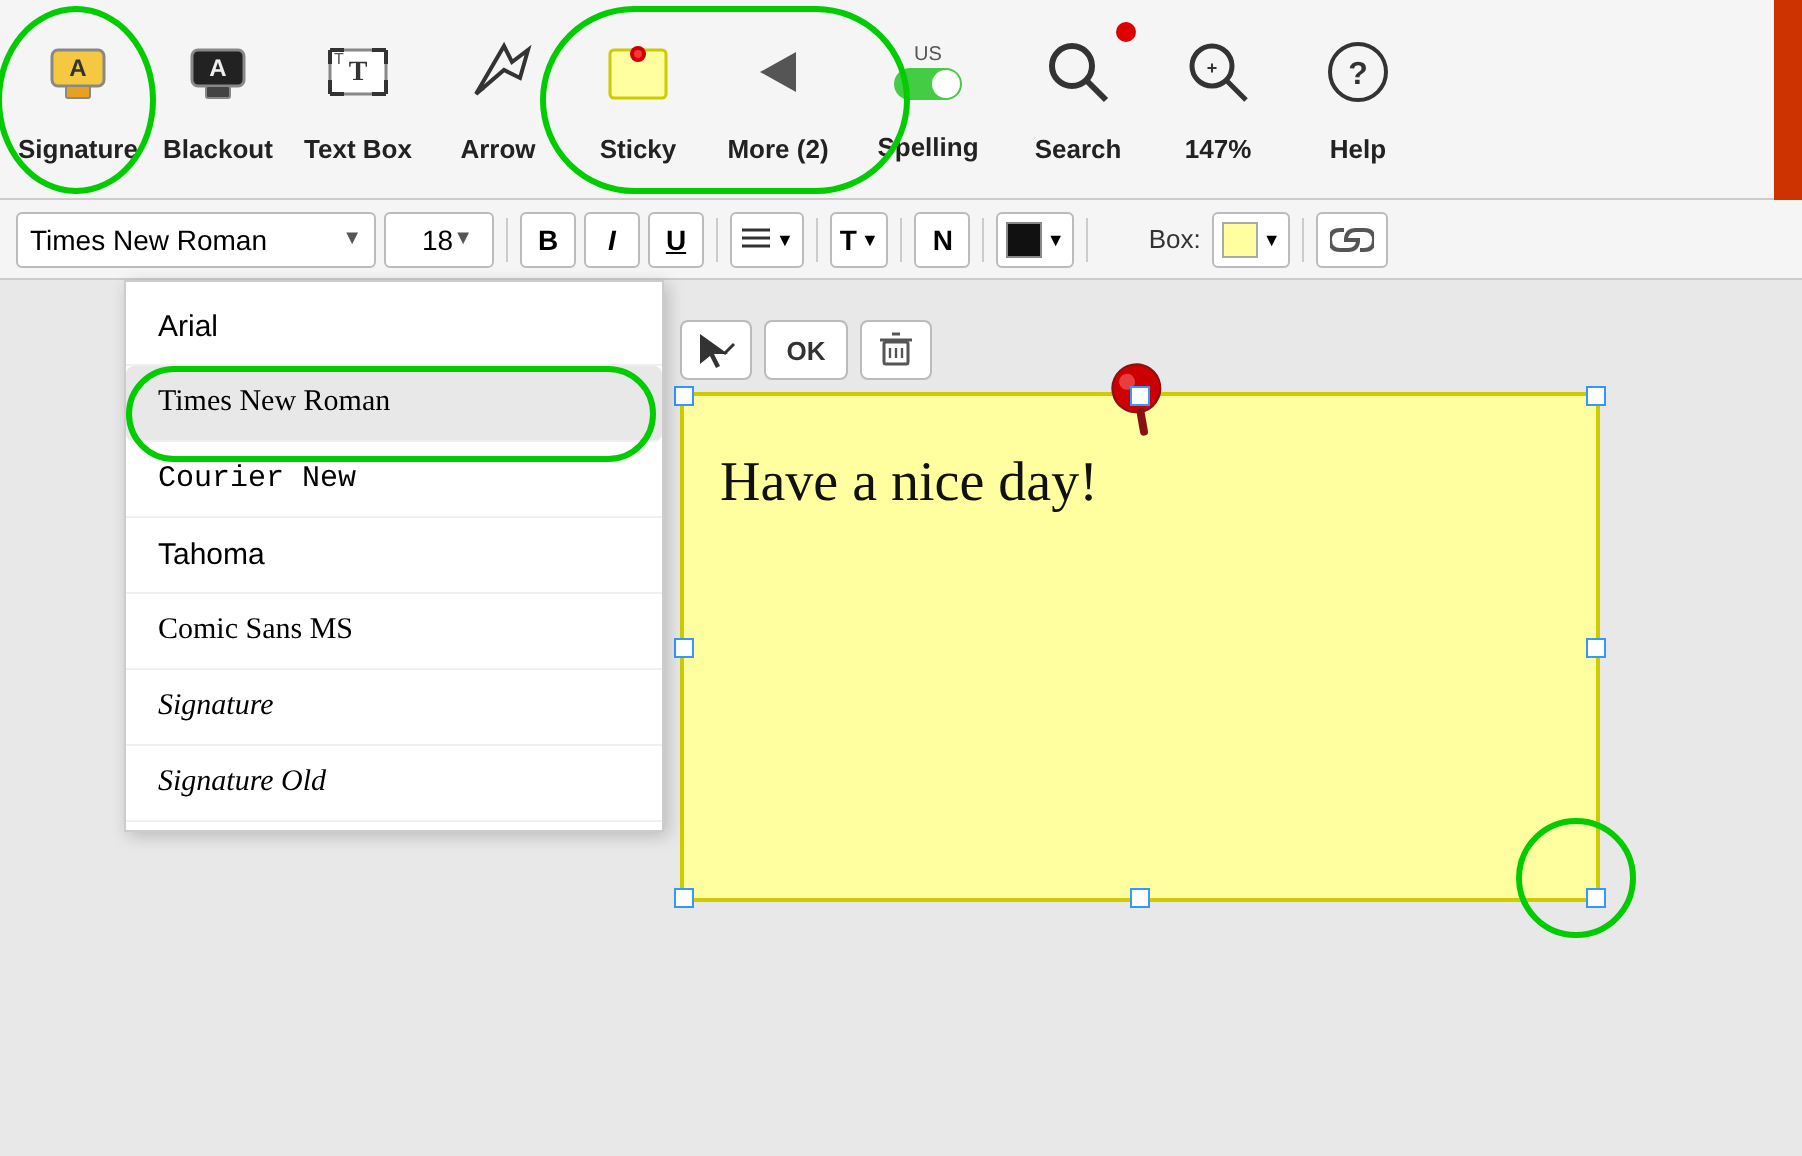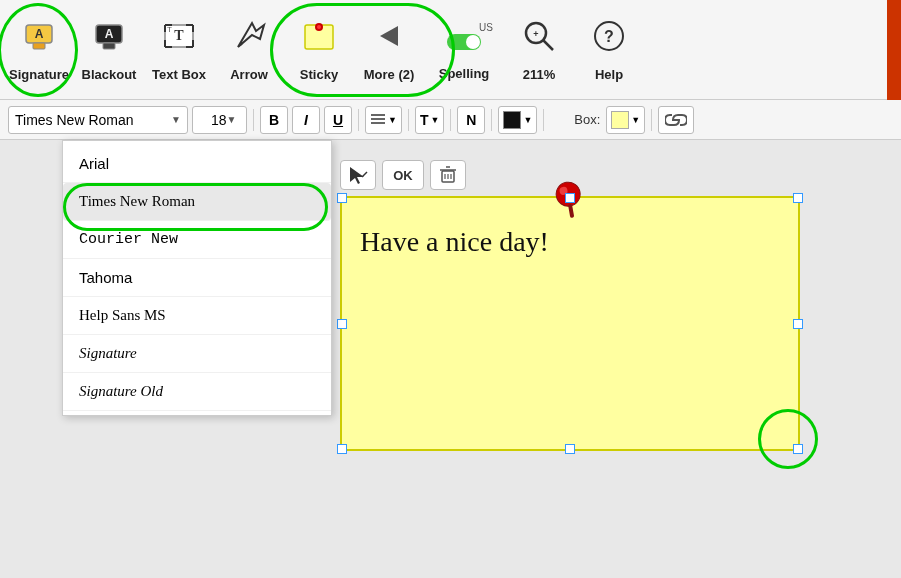--- a/index.html
+++ b/index.html
@@ -327,21 +327,20 @@
     }
 
     
     .us-text {
       font-size: 10px;
       color: #555;
       position: absolute;
       top: 4px;
       left: 50%;
       transform: translateX(-50%);
-      margin-left: 22px;
     }
 
     .spelling-toggle {
       display: flex;
       flex-direction: column;
       align-items: center;
       position: relative;
     }
     .toggle-pill {
       width: 34px;
@@ -440,30 +439,40 @@
   <div class="toolbar-item" style="width:80px;">
     <div class="toolbar-icon spelling-toggle" style="position:relative;height:44px;">
       <span class="us-text">US</span>
       <div class="toggle-pill" style="margin-top:16px;">
         <div class="toggle-knob"></div>
       </div>
     </div>
     <span class="toolbar-label">Spelling</span>
   </div>
 
+  <div class="toolbar-item" style="position:relative;">
+    <div class="toolbar-icon">
+      <svg width="38" height="38" viewBox="0 0 38 38">
+        <circle cx="16" cy="16" r="10" fill="none" stroke="#333" stroke-width="3"></circle>
+        <line x1="23" y1="23" x2="33" y2="33" stroke="#333" stroke-width="3"></line>
+      </svg>
+    </div>
+    <div class="badge-dot"></div>
+    <span class="toolbar-label">Search</span>
+  </div>
 
   <div class="toolbar-item">
     <div class="toolbar-icon">
       <svg width="38" height="38" viewBox="0 0 38 38">
         <circle cx="16" cy="16" r="10" fill="none" stroke="#333" stroke-width="2.5"></circle>
         <line x1="23" y1="23" x2="33" y2="33" stroke="#333" stroke-width="2.5"></line>
         <text x="16" y="20" text-anchor="middle" font-size="9" font-weight="bold" fill="#333">+</text>
       </svg>
     </div>
-    <span class="toolbar-label">211%</span>
+    <span class="toolbar-label">147%</span>
   </div>
 
   <div class="toolbar-item">
     <div class="toolbar-icon">
       <svg width="38" height="38" viewBox="0 0 38 38">
         <circle cx="19" cy="19" r="14" fill="none" stroke="#333" stroke-width="2"></circle>
         <text x="19" y="25" text-anchor="middle" font-size="16" font-weight="bold" fill="#333">?</text>
       </svg>
     </div>
     <span class="toolbar-label">Help</span>
@@ -531,21 +540,21 @@
         <line x1="7" y1="7" x2="15" y2="7" stroke="#555" stroke-width="2"></line>
       </svg>
   </div>
 </div>
 
 <div class="font-dropdown">
   <div class="font-option font-arial">Arial</div>
   <div class="font-option font-tnr selected">Times New Roman</div>
   <div class="font-option font-courier">Courier New</div>
   <div class="font-option font-tahoma">Tahoma</div>
-  <div class="font-option font-comic">Help Sans MS</div>
+  <div class="font-option font-comic">Comic Sans MS</div>
   <div class="font-option font-signature">Signature</div>
   <div class="font-option font-sigold">Signature Old</div>
 
   <div class="tnr-circle"></div>
 </div>
 
 <div class="main-area">
 
   <div class="sticky-area">
 

